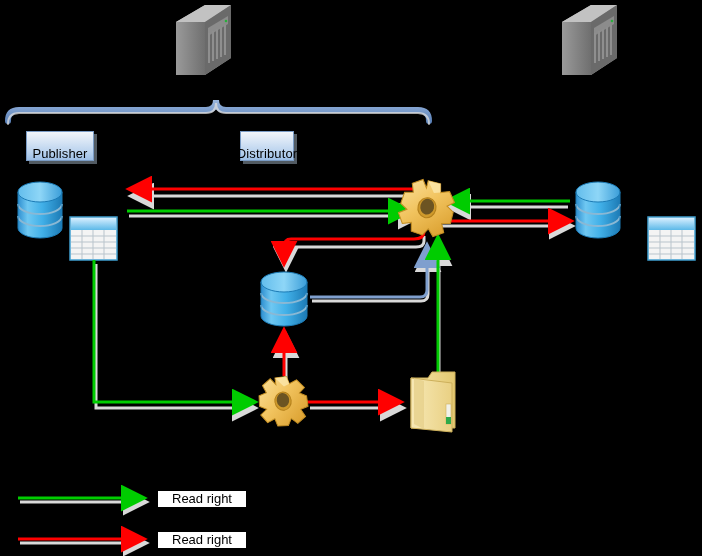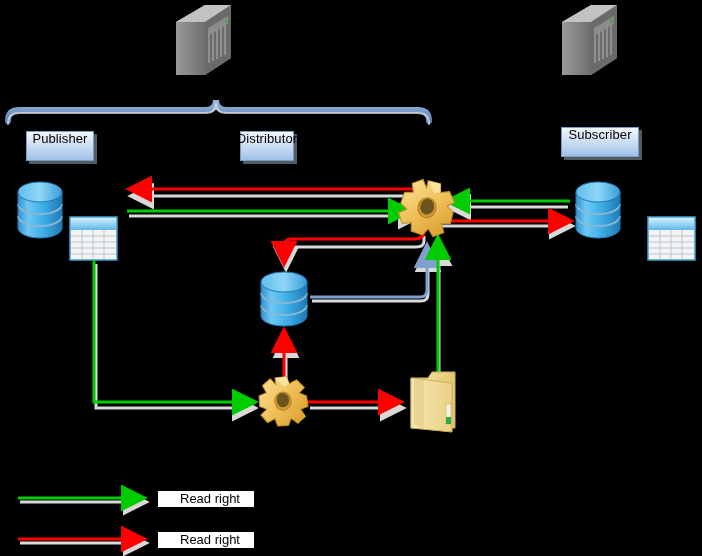--- a/index.html
+++ b/index.html
@@ -8,33 +8,33 @@
 
   
   .nodebox{
     position:absolute;
     box-sizing:border-box;
     background:linear-gradient(180deg,#f2f6fb 0%,#dce8f6 28%,#b9d2ee 72%,#9dbfe6 100%);
     border:1px solid #7a9cc6;
     color:#000;
     font-size:13px;
     line-height:1;
-    display:flex;align-items:flex-start;justify-content:center;
+    display:flex;align-items:flex-end;justify-content:center;
     box-shadow:3px 3px 0 rgba(150,165,180,.55);
     letter-spacing:.1px;
   }
 
   
   .legendchip{
     position:absolute;
     background:#fff;color:#000;
     font-size:13px;
     line-height:16px;
     height:16px;
-    padding:0 2px 0 22px;
+    padding:0 2px 0 14px;
     white-space:nowrap;
     overflow:hidden;
   }
 
   svg{position:absolute;left:0;top:0;overflow:visible;}
   .svglayer{pointer-events:none;}
 </style>
 </head>
 <body>
 
@@ -235,20 +235,17 @@
       <path d="M18,539 L143,539" stroke="#ff0000" marker-end="url(#mWrite)"></path>
     </g>
   </svg>
 
   <div class="nodebox" style="left:26px;top:131px;width:68px;height:30px;">
     <span>Publisher</span>
   </div>
   <div class="nodebox" style="left:240px;top:131px;width:54px;height:30px;">
     <span>Distributor</span>
   </div>
-  <div class="nodebox" style="left:561px;top:127px;width:78px;height:30px;">
-    <span>Subscriber</span>
-  </div>
 
   <div class="legendchip" style="left:158px;top:491px;width:72px;">Read right</div>
   <div class="legendchip" style="left:158px;top:532px;width:72px;">Read right</div>
 
 </div>
 
 </body></html>

